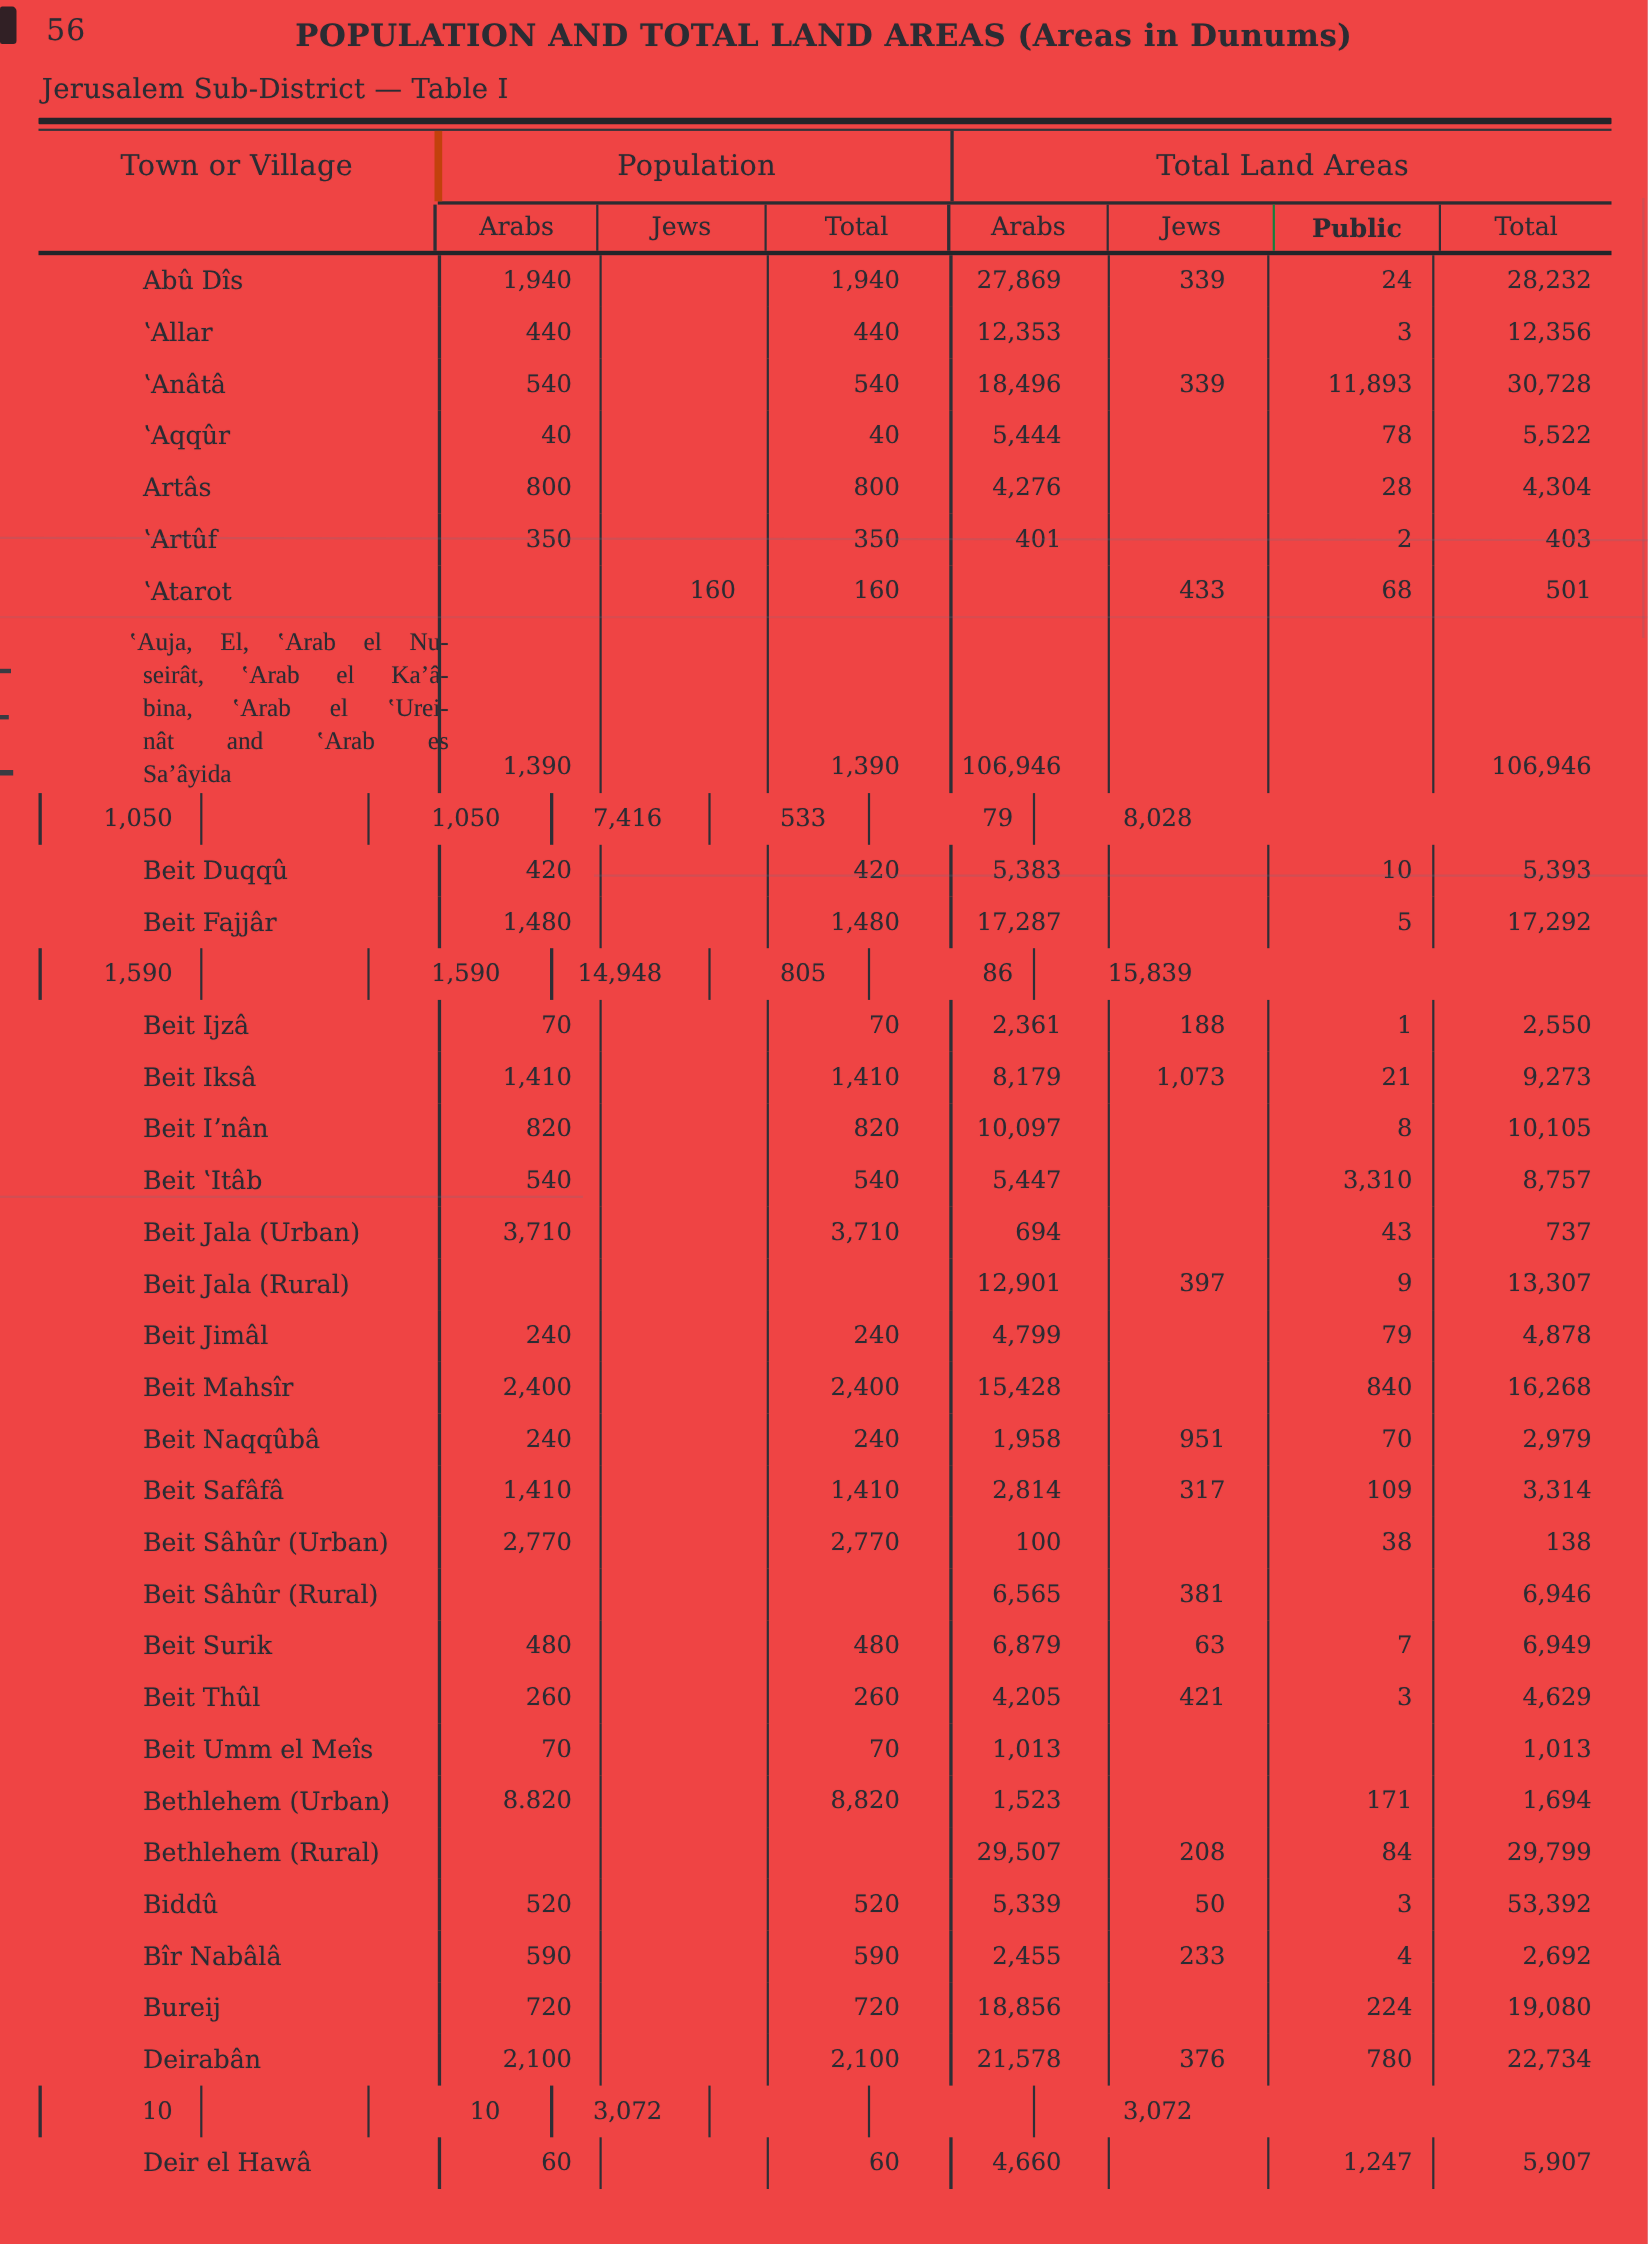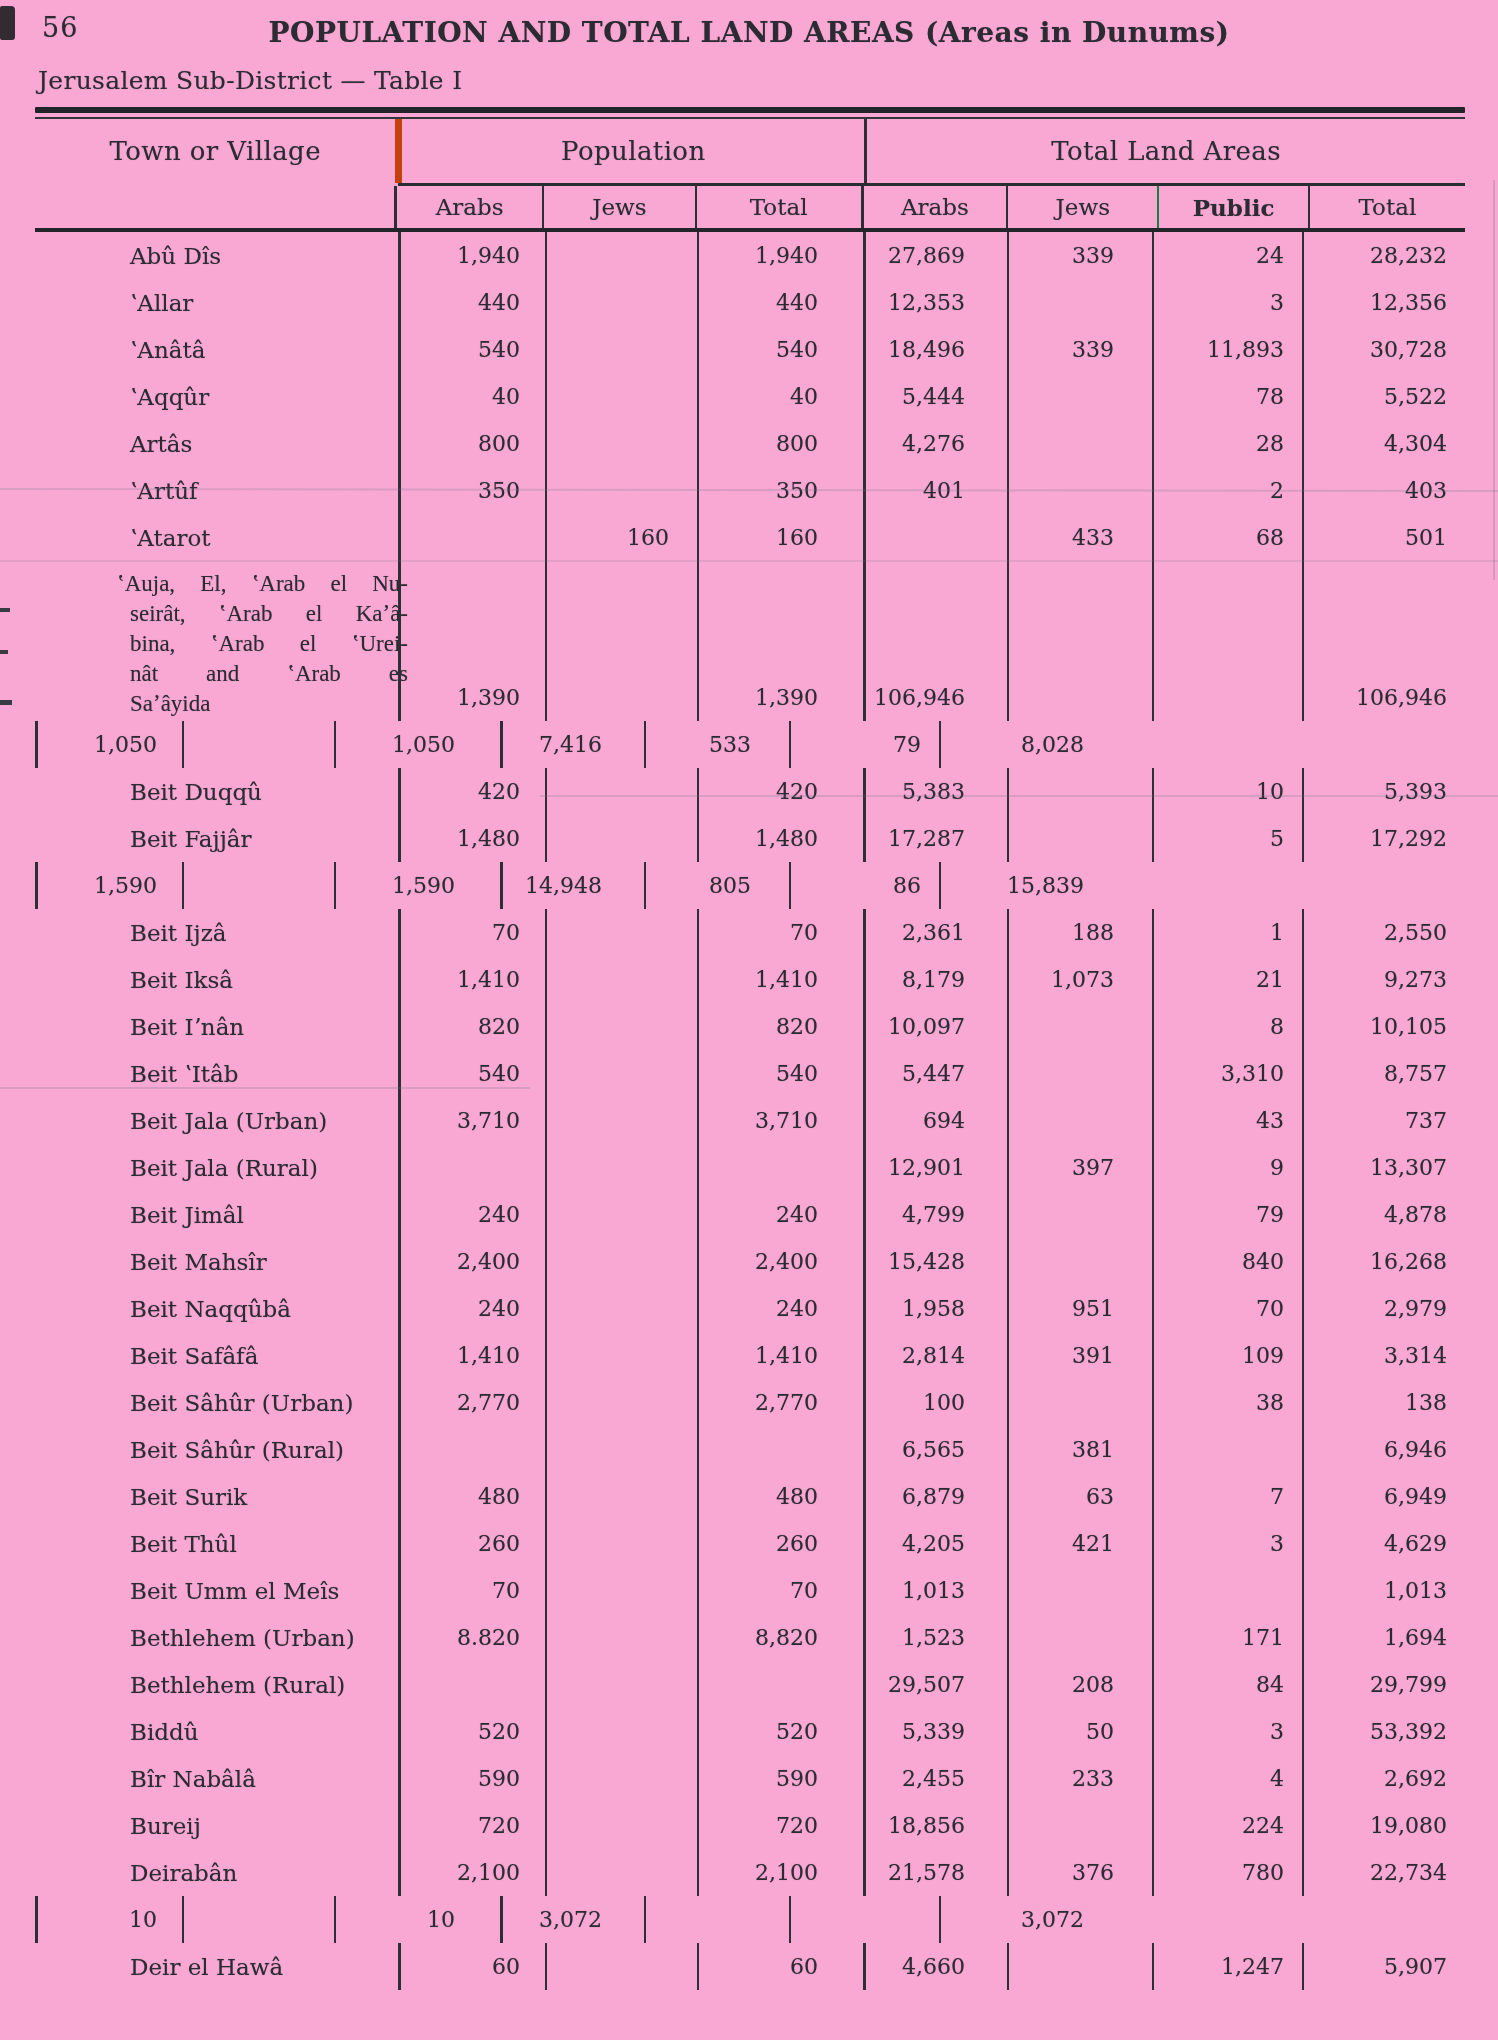--- a/index.html
+++ b/index.html
@@ -1,19 +1,19 @@
 <!DOCTYPE html>
 <html><head>
 <meta charset="utf-8">
 <style>
   html,body{margin:0;padding:0;background:#cfd4dd;}
   .page{
     position:relative;
     width:1498px;height:2040px;
-    background:#f9a8d4;
+    background:#ef4444;
     font-family:"DejaVu Serif","Liberation Serif",serif;
     color:#2b2c33;
     overflow:hidden;
     text-shadow:0 0 1px rgba(43,44,51,.35);
   }
   
   .page-number{position:absolute;left:42px;top:12px;font-size:27px;letter-spacing:1px;}
   .page-title{position:absolute;left:0;top:16px;width:100%;text-align:center;
     font-size:28px;font-weight:bold;letter-spacing:.5px;}
   .page-subtitle{position:absolute;left:38px;top:66px;font-size:25px;letter-spacing:.3px;}
@@ -321,21 +321,21 @@
     <div class="cell c5 num">951</div>
     <div class="cell c6 num">70</div>
     <div class="cell c7 num">2,979</div>
   </div>
         <div class="row">
     <div class="cell c0 town">Beit Safâfâ</div>
     <div class="cell c1 num">1,410</div>
     <div class="cell c2 num"></div>
     <div class="cell c3 num">1,410</div>
     <div class="cell c4 num">2,814</div>
-    <div class="cell c5 num">391</div>
+    <div class="cell c5 num">317</div>
     <div class="cell c6 num">109</div>
     <div class="cell c7 num">3,314</div>
   </div>
         <div class="row">
     <div class="cell c0 town">Beit Sâhûr (Urban)</div>
     <div class="cell c1 num">2,770</div>
     <div class="cell c2 num"></div>
     <div class="cell c3 num">2,770</div>
     <div class="cell c4 num">100</div>
     <div class="cell c5 num"></div>

